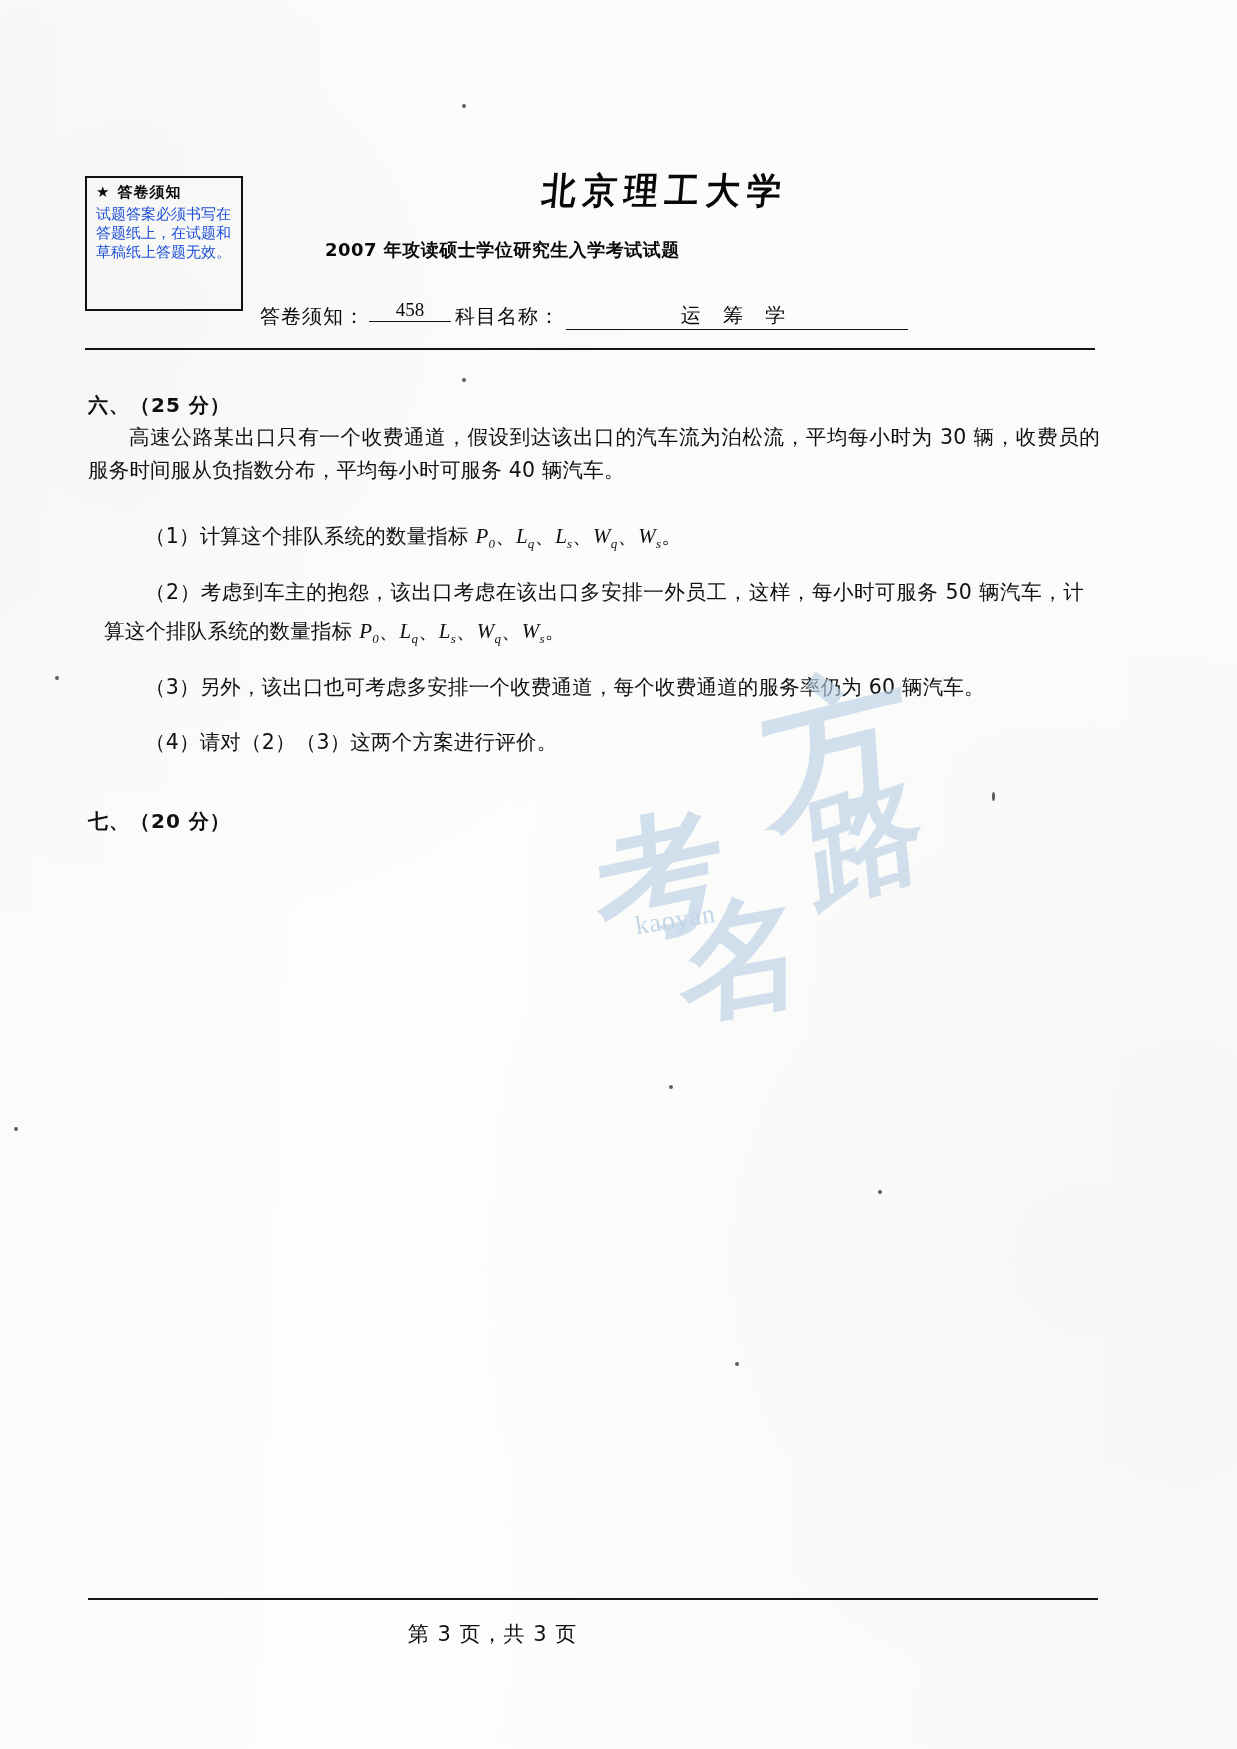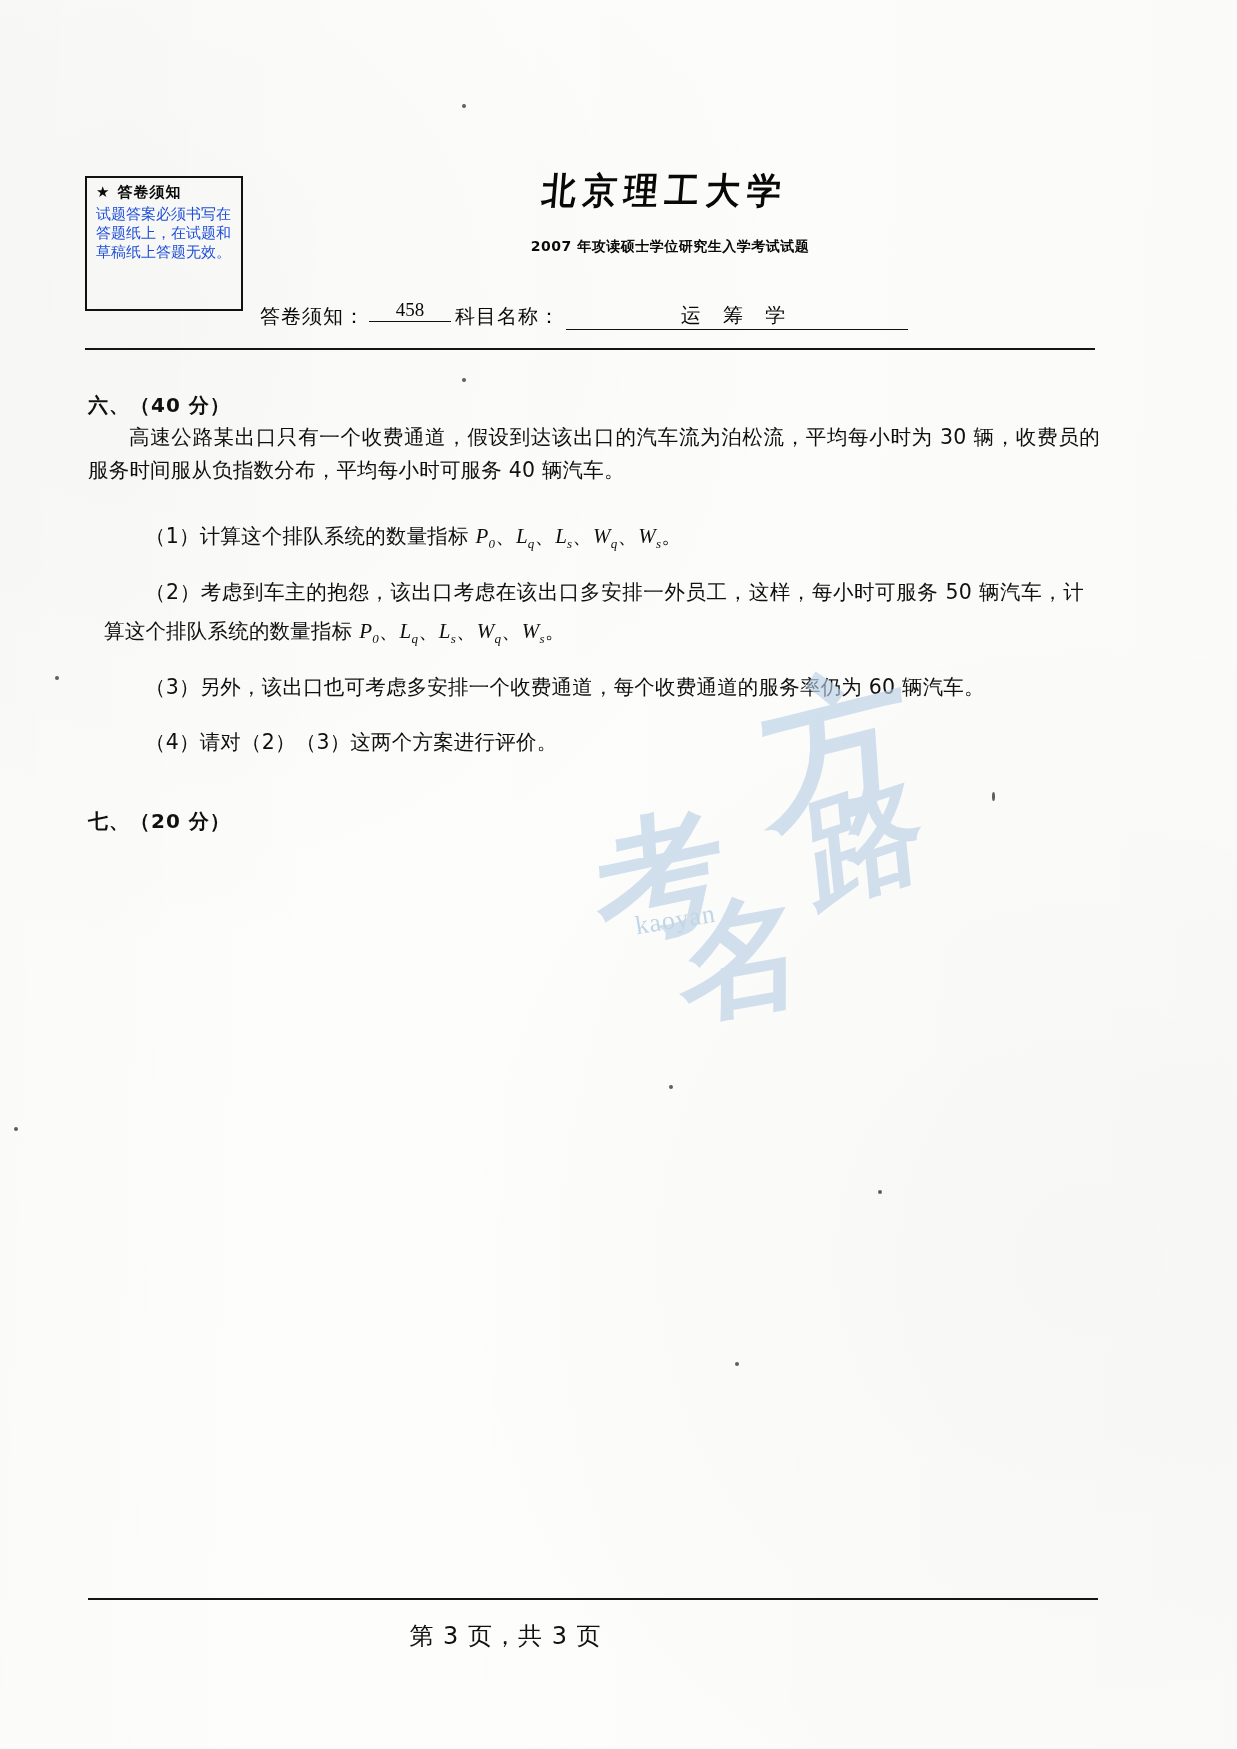--- a/index.html
+++ b/index.html
@@ -53,23 +53,23 @@
   }
 
   #univ-title{
     position:absolute;left:300px;top:0;width:560px;text-align:center;
     font-family:"DejaVu Serif","Liberation Serif",serif;
     font-weight:bold;font-size:34px;letter-spacing:7px;
     color:#080808;
     transform:skewX(-5deg) scaleY(1.06);
   }
   #exam-subtitle{
-    position:absolute;left:240px;top:70px;width:690px;text-align:center;
-    font-family:"DejaVu Sans","Liberation Sans",sans-serif;
-    font-weight:bold;font-size:14px;letter-spacing:.5px;color:#0a0a0a;
+    position:absolute;left:240px;top:70px;width:690px;text-align:left;
+    font-family:"DejaVu Sans","Liberation Sans",sans-serif;
+    font-weight:bold;font-size:18px;letter-spacing:.5px;color:#0a0a0a;
     white-space:nowrap;
   }
   #subject-line{
     position:absolute;left:175px;top:123px;width:800px;
     font-family:"DejaVu Sans","Liberation Sans",sans-serif;
     font-size:20px;color:#0a0a0a;
     display:flex;align-items:flex-end;white-space:nowrap;
   }
   #subject-line .lbl{letter-spacing:1px;}
   #subject-code{
@@ -137,21 +137,21 @@
   }
 
   
   #footer-rule{
     position:absolute;left:88px;top:1598px;width:1010px;height:0;
     border-top:2.2px solid #151515;
   }
   #footer-text{
     position:absolute;left:0;top:1620px;width:985px;text-align:center;
     font-family:"DejaVu Sans","Liberation Sans",sans-serif;
-    font-size:24px;color:#101010;letter-spacing:1px;margin-left:13px;
+    font-size:21px;color:#101010;letter-spacing:1px;
   }
 </style>
 </head>
 <body>
 
 <div id="page">
 
   <div id="scan-noise"></div>
 
   <div class="speck" style="left:462px;top:104px;width:4px;height:4px;"></div>
@@ -182,21 +182,21 @@
       <span id="subject-code">458</span>
       <span class="lbl">科目名称：</span>
       <span id="subject-name">运 筹 学</span>
     </div>
   </div>
 
   <div id="header-rule"></div>
 
   <div id="body-content">
 
-    <div class="q-head">六、（40 分）</div>
+    <div class="q-head">六、（25 分）</div>
     <p class="q-para">高速公路某出口只有一个收费通道，假设到达该出口的汽车流为泊松流，平均每小时为 30 辆，收费员的服务时间服从负指数分布，平均每小时可服务 40 辆汽车。</p>
     <div class="spacer-sm"></div>
 
     <p class="q-item">
       <span>（1）计算这个排队系统的数量指标 </span><var class="sym">P<sub>0</sub></var>、<var class="sym">L<sub>q</sub></var>、<var class="sym">L<sub>s</sub></var>、<var class="sym">W<sub>q</sub></var>、<var class="sym">W<sub>s</sub></var><span>。</span>
     </p>
 
     <p class="q-item">
       <span>（2）考虑到车主的抱怨，该出口考虑在该出口多安排一外员工，这样，每小时可服务 50 辆汽车，计算这个排队系统的数量指标 </span><var class="sym">P<sub>0</sub></var>、<var class="sym">L<sub>q</sub></var>、<var class="sym">L<sub>s</sub></var>、<var class="sym">W<sub>q</sub></var>、<var class="sym">W<sub>s</sub></var><span>。</span>
     </p>

